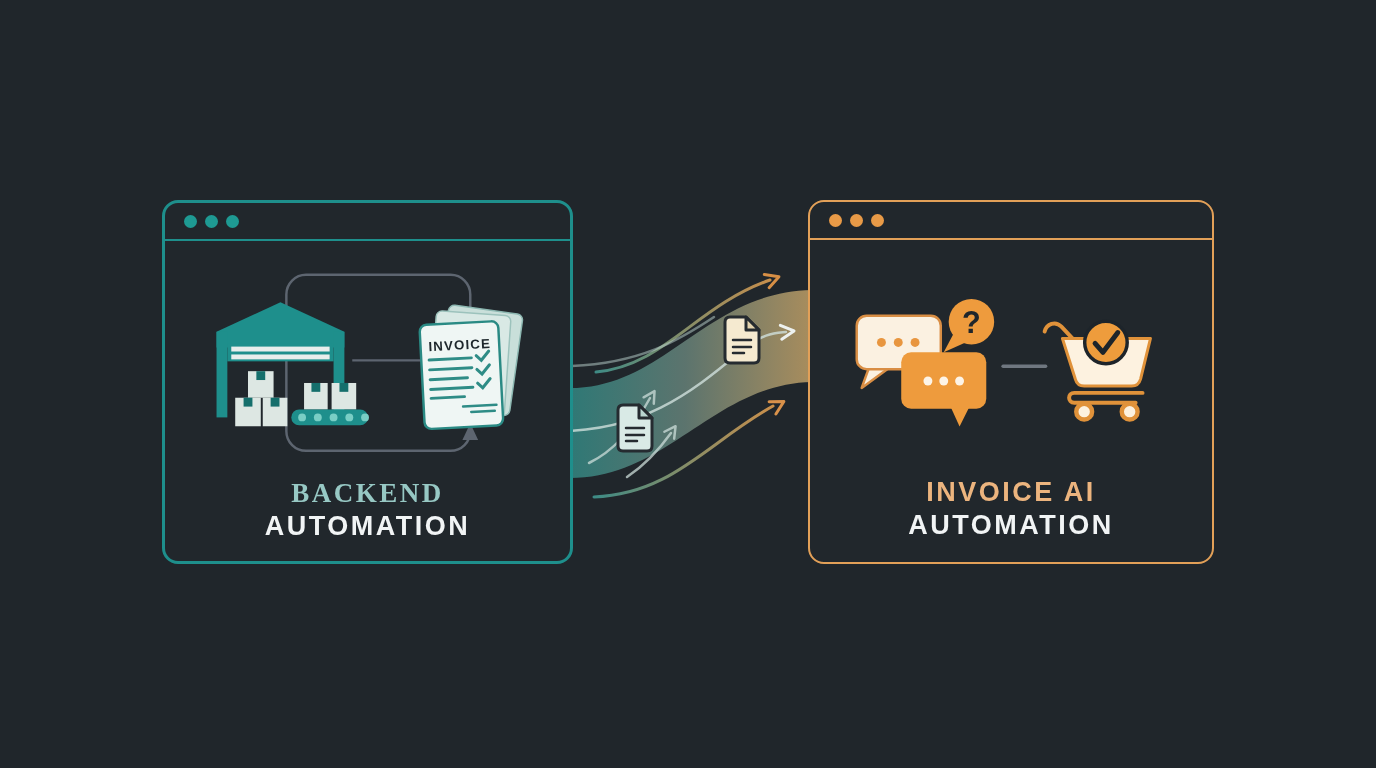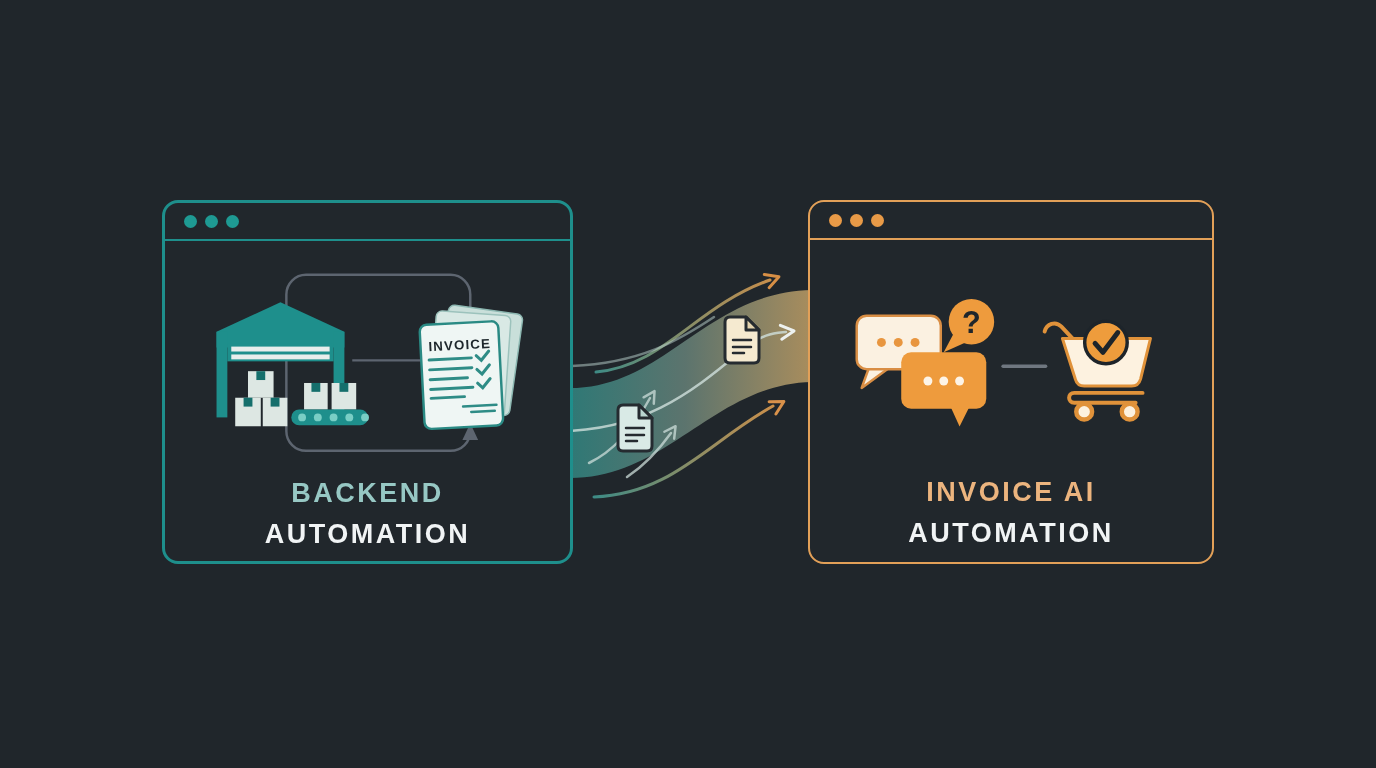--- a/index.html
+++ b/index.html
@@ -19,22 +19,22 @@
   .panel.frontend .panel-header { border-bottom:2.5px solid #e2a058; }
   .dot { width:13px; height:13px; border-radius:50%; }
   .panel.backend .dot { background:#1e9a93; }
   .panel.frontend .dot { background:#e89a47; }
 
   .scene { position:absolute; left:0; top:0; width:100%; height:100%; }
 
   .caption-line { position:absolute; left:0; width:100%; text-align:center;
                   font-size:27px; font-weight:600; letter-spacing:2.5px; line-height:1; }
   .caption-line.l1 { top:277px; }
-  .caption-line.l2 { top:318px; }
-  .panel.backend .l1 { color:#97c8c4; }
+  .caption-line.l2 { top:310px; }
+  .panel.backend .l1 { color:#97c8c4;font-family:Liberation Serif, serif; }
   .panel.frontend .l1 { color:#ecb47e; }
   .caption-line.l2 { color:#f1f4f5; }
 </style>
 </head>
 <body>
 
 <div class="stage">
 
   <svg class="flow-layer" viewBox="0 0 1376 768" xmlns="http://www.w3.org/2000/svg">
     <defs>

